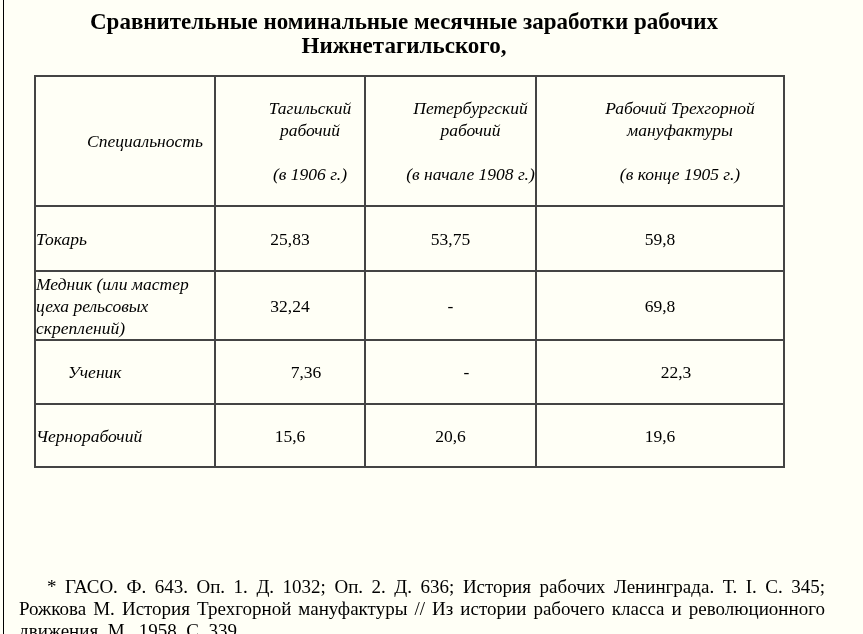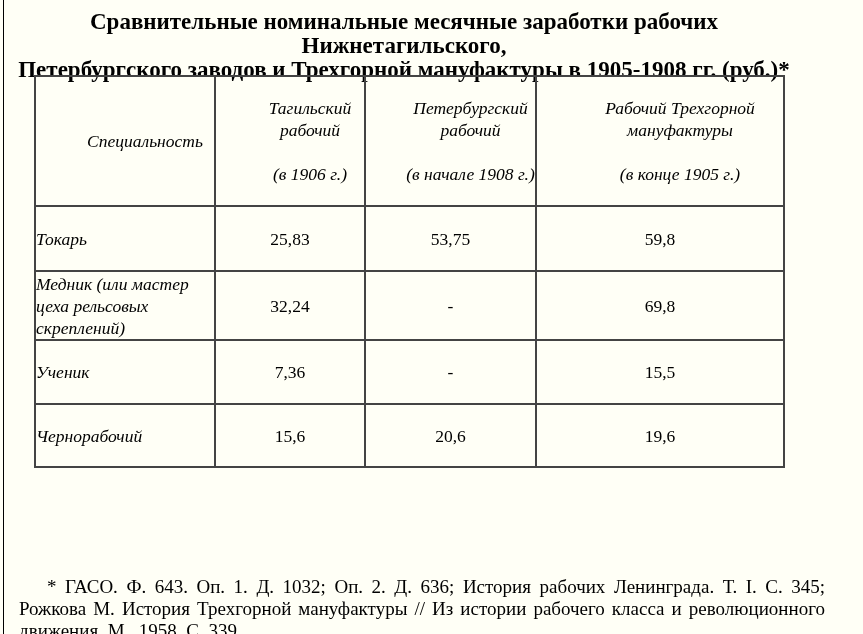--- a/index.html
+++ b/index.html
@@ -60,42 +60,41 @@
     table.data th .gap { display: block; height: 22px; }
     td.spec {
       font-style: italic;
       text-align: left;
       padding-left: 2px;
     }
     td.num { text-align: center; }
     tr.r1 td { height: 61px; }
     tr.r2 td { height: 63px; }
     tr.r3 td { height: 67px; }
-    tr.r4 td { height: 62px; }
+    tr.r4 td { height: 62px; padding-left: 32px; }
     tr.r5 td { height: 61px; margin-top: 48px; }
     .footnote {
       position: absolute;
       left: 6px;
       top: 563px;
       width: 806px;
       font-size: 19px;
       line-height: 22px;
       text-align: justify;
       text-indent: 28px;
       margin: 13px;
     }
   </style>
 </head>
 <body>
 
 <div class="left-rule"></div>
 
 <h2 class="title">
   <span>Сравнительные номинальные месячные заработки рабочих Нижнетагильского,</span>
-  <span>Петербургского заводов и Трехгорной мануфактуры в 1905-1908 гг. (руб.)*</span>
 </h2>
 
 <table class="data">
   <colgroup>
     <col style="width:180px">
     <col style="width:150px">
     <col style="width:171px">
     <col style="width:248px">
   </colgroup>
   <thead>
@@ -133,21 +132,21 @@
     <tr class="r3">
       <td class="spec">Медник (или мастер цеха рельсовых скреплений)</td>
       <td class="num">32,24</td>
       <td class="num">-</td>
       <td class="num">69,8</td>
     </tr>
     <tr class="r4">
       <td class="spec">Ученик</td>
       <td class="num">7,36</td>
       <td class="num">-</td>
-      <td class="num">15,5</td>
+      <td class="num">22,3</td>
     </tr>
     <tr class="r5">
       <td class="spec">Чернорабочий</td>
       <td class="num">15,6</td>
       <td class="num">20,6</td>
       <td class="num">19,6</td>
     </tr>
   </tbody>
 </table>
 

